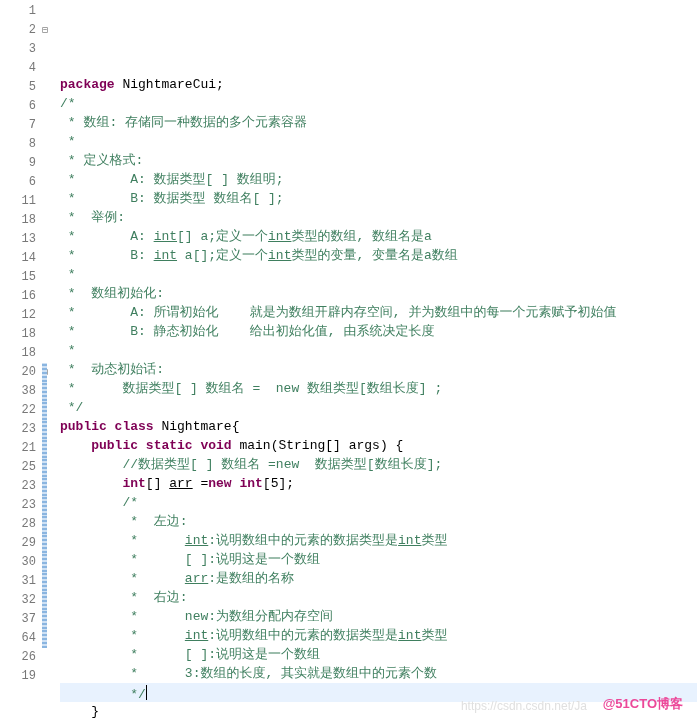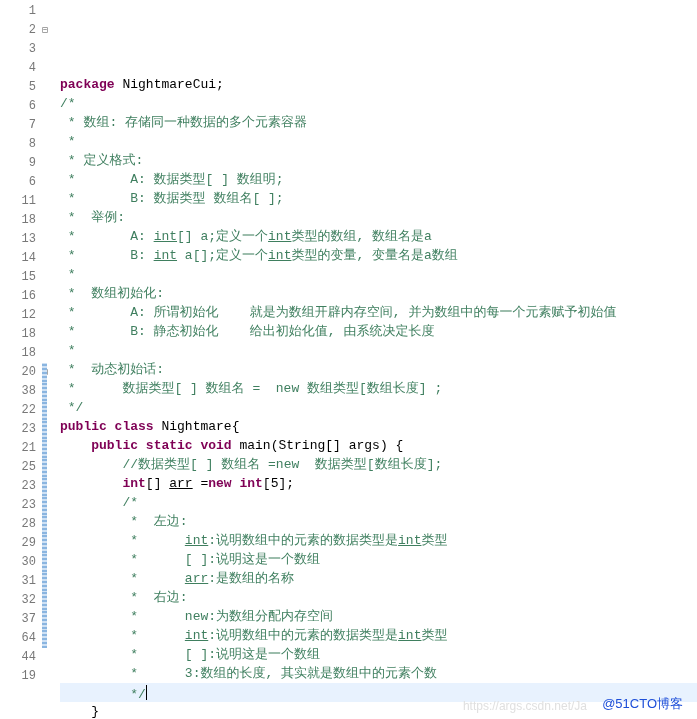--- a/index.html
+++ b/index.html
@@ -66,23 +66,24 @@
   .caret {
     position: absolute;
     width: 1px;
     height: 15px;
     background: #000;
   }
   .watermark {
     position: absolute;
     right: 14px;
     bottom: 6px;
-    color: #1d4ed8;
+    color: #ec4899;
     font-size: 13px;
     font-family: sans-serif;
+    font-weight: bold;
   }
   .watermark2 {
     position: absolute;
     right: 110px;
     bottom: 6px;
     color: #e0e0e0;
     font-size: 12px;
     font-family: sans-serif;
   }
 </style>
@@ -118,22 +119,22 @@
       <div class="ln">25</div>
       <div class="ln">23</div>
       <div class="ln">23</div>
       <div class="ln">28</div>
       <div class="ln">29</div>
       <div class="ln">30</div>
       <div class="ln">31</div>
       <div class="ln">32</div>
       <div class="ln">37</div>
       <div class="ln">64</div>
-      <div class="ln">44</div>
+      <div class="ln">26</div>
       <div class="ln">19</div>
     </div>
   <div class="code-area" id="code">
     <div class="marker-col" id="markers"><div class="mark-blue" style="top: 361px; height: 19px;"></div><div class="mark-blue" style="top: 380px; height: 19px;"></div><div class="mark-blue" style="top: 399px; height: 19px;"></div><div class="mark-blue" style="top: 418px; height: 19px;"></div><div class="mark-blue" style="top: 437px; height: 19px;"></div><div class="mark-blue" style="top: 456px; height: 19px;"></div><div class="mark-blue" style="top: 475px; height: 19px;"></div><div class="mark-blue" style="top: 494px; height: 19px;"></div><div class="mark-blue" style="top: 513px; height: 19px;"></div><div class="mark-blue" style="top: 532px; height: 19px;"></div><div class="mark-blue" style="top: 551px; height: 19px;"></div><div class="mark-blue" style="top: 570px; height: 19px;"></div><div class="mark-blue" style="top: 589px; height: 19px;"></div><div class="mark-blue" style="top: 608px; height: 19px;"></div><div class="mark-blue" style="top: 627px; height: 19px;"></div></div>
   <div class="line"><span class="kw">package </span><span class="id">NightmareCui;</span></div><div class="line"><span class="cm">/*</span></div><div class="line"><span class="cm"> * 数组: 存储同一种数据的多个元素容器</span></div><div class="line"><span class="cm"> *</span></div><div class="line"><span class="cm"> * 定义格式:</span></div><div class="line"><span class="cm"> *       A: 数据类型[ ] 数组明;</span></div><div class="line"><span class="cm"> *       B: 数据类型 数组名[ ];</span></div><div class="line"><span class="cm"> *  举例:</span></div><div class="line"><span class="cm"> *       A: </span><span class="cm underline">int</span><span class="cm">[] a;定义一个</span><span class="cm underline">int</span><span class="cm">类型的数组, 数组名是a</span></div><div class="line"><span class="cm"> *       B: </span><span class="cm underline">int</span><span class="cm"> a[];定义一个</span><span class="cm underline">int</span><span class="cm">类型的变量, 变量名是a数组</span></div><div class="line"><span class="cm"> *</span></div><div class="line"><span class="cm"> *  数组初始化:</span></div><div class="line"><span class="cm"> *       A: 所谓初始化    就是为数组开辟内存空间, 并为数组中的每一个元素赋予初始值</span></div><div class="line"><span class="cm"> *       B: 静态初始化    给出初始化值, 由系统决定长度</span></div><div class="line"><span class="cm"> *</span></div><div class="line"><span class="cm"> *  动态初始话:</span></div><div class="line"><span class="cm"> *      数据类型[ ] 数组名 =  new 数组类型[数组长度] ;</span></div><div class="line"><span class="cm"> */</span></div><div class="line"><span class="kw">public class </span><span class="id">Nightmare{</span></div><div class="line">    <span class="kw">public static void </span><span class="id">main(String[] args) {</span></div><div class="line">        <span class="cm">//数据类型[ ] 数组名 =new  数据类型[数组长度];</span></div><div class="line">        <span class="kw">int</span><span class="id">[] </span><span class="id underline">arr</span><span class="id"> =</span><span class="kw">new int</span><span class="id">[5];</span></div><div class="line">        <span class="cm">/*</span></div><div class="line">        <span class="cm"> *  左边:</span></div><div class="line">        <span class="cm"> *      </span><span class="cm underline">int</span><span class="cm">:说明数组中的元素的数据类型是</span><span class="cm underline">int</span><span class="cm">类型</span></div><div class="line">        <span class="cm"> *      [ ]:说明这是一个数组</span></div><div class="line">        <span class="cm"> *      </span><span class="cm underline">arr</span><span class="cm">:是数组的名称</span></div><div class="line">        <span class="cm"> *  右边:</span></div><div class="line">        <span class="cm"> *      new:为数组分配内存空间</span></div><div class="line">        <span class="cm"> *      </span><span class="cm underline">int</span><span class="cm">:说明数组中的元素的数据类型是</span><span class="cm underline">int</span><span class="cm">类型</span></div><div class="line">        <span class="cm"> *      [ ]:说明这是一个数组</span></div><div class="line">        <span class="cm"> *      3:数组的长度, 其实就是数组中的元素个数</span></div><div class="line hl-line">        <span class="cm"> */</span><span class="caret" style="position: relative; display: inline-block; top: 2px;"></span></div><div class="line">    <span class="id">}</span></div><div class="line"><span class="id"></span></div></div>
 </div>
 
-<div class="watermark2">https://args.csdn.net/Ja</div>
+<div class="watermark2">https://csdn.csdn.net/Ja</div>
 <div class="watermark">@51CTO博客</div>
 
 </body></html>

